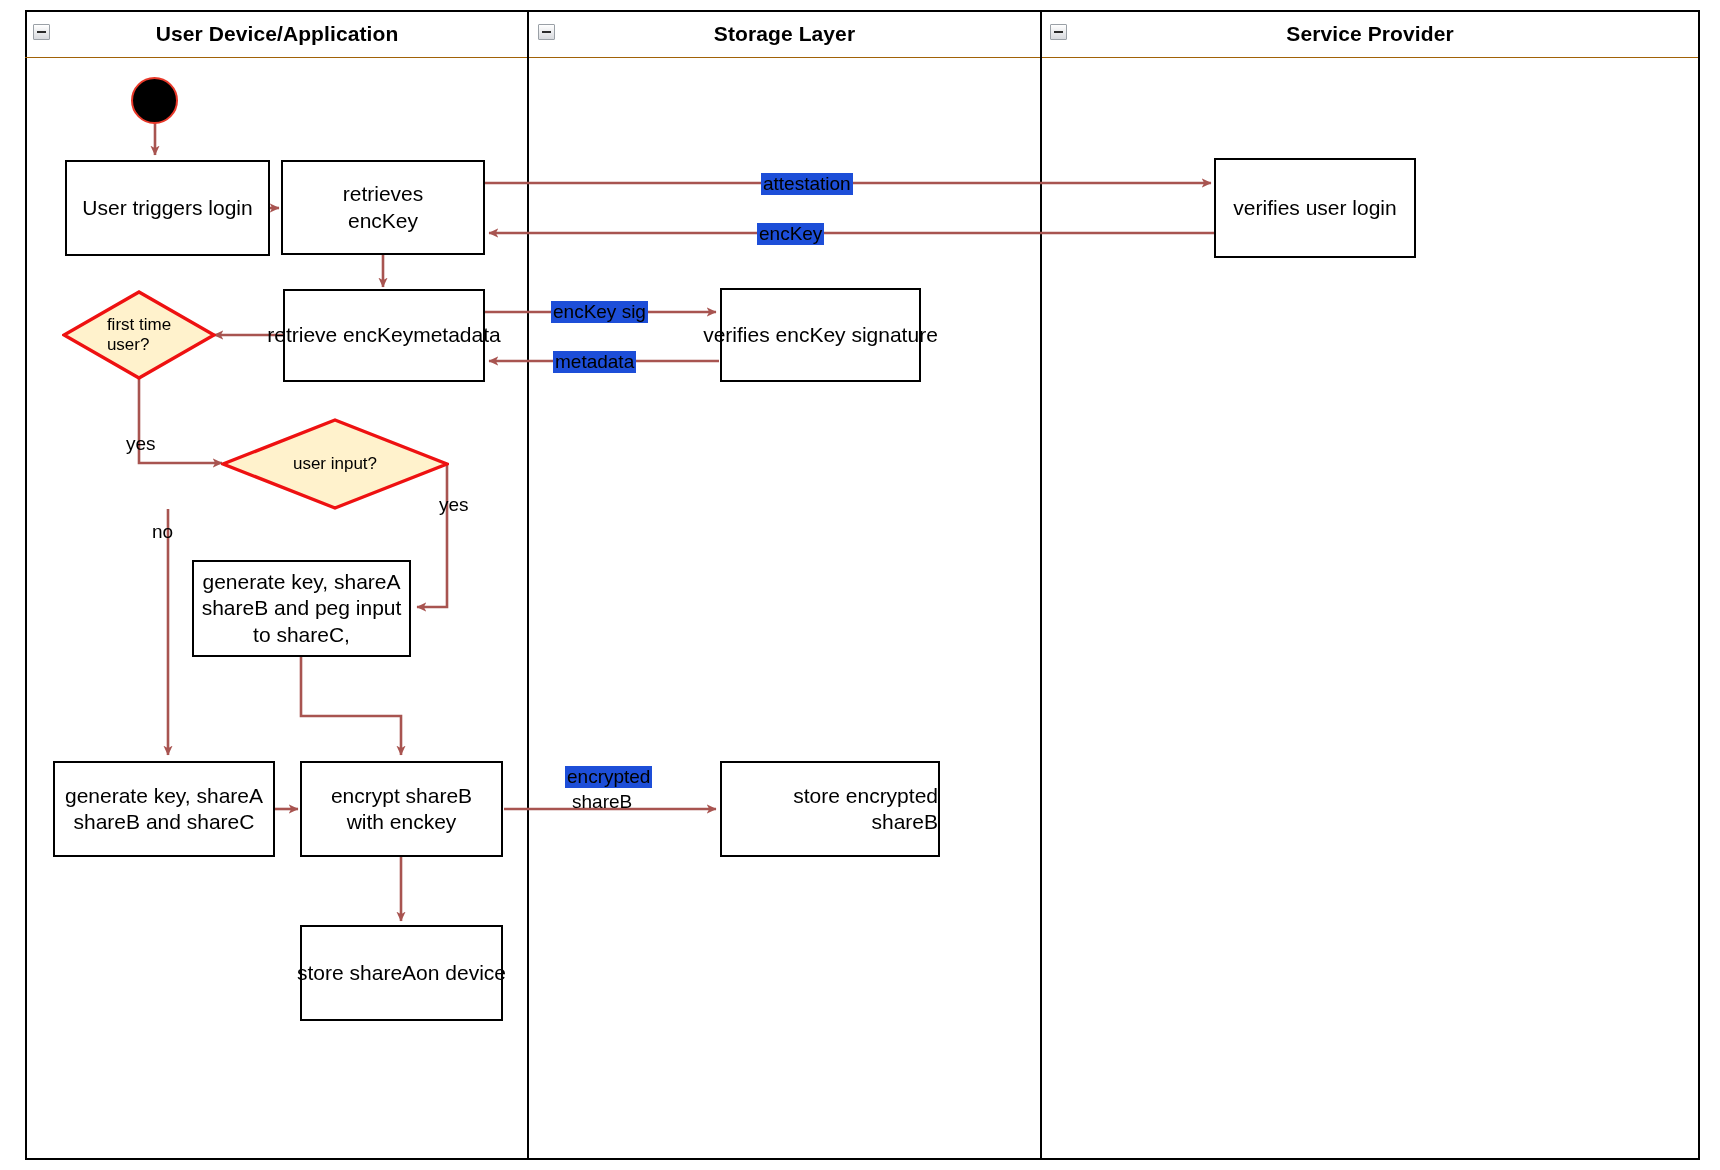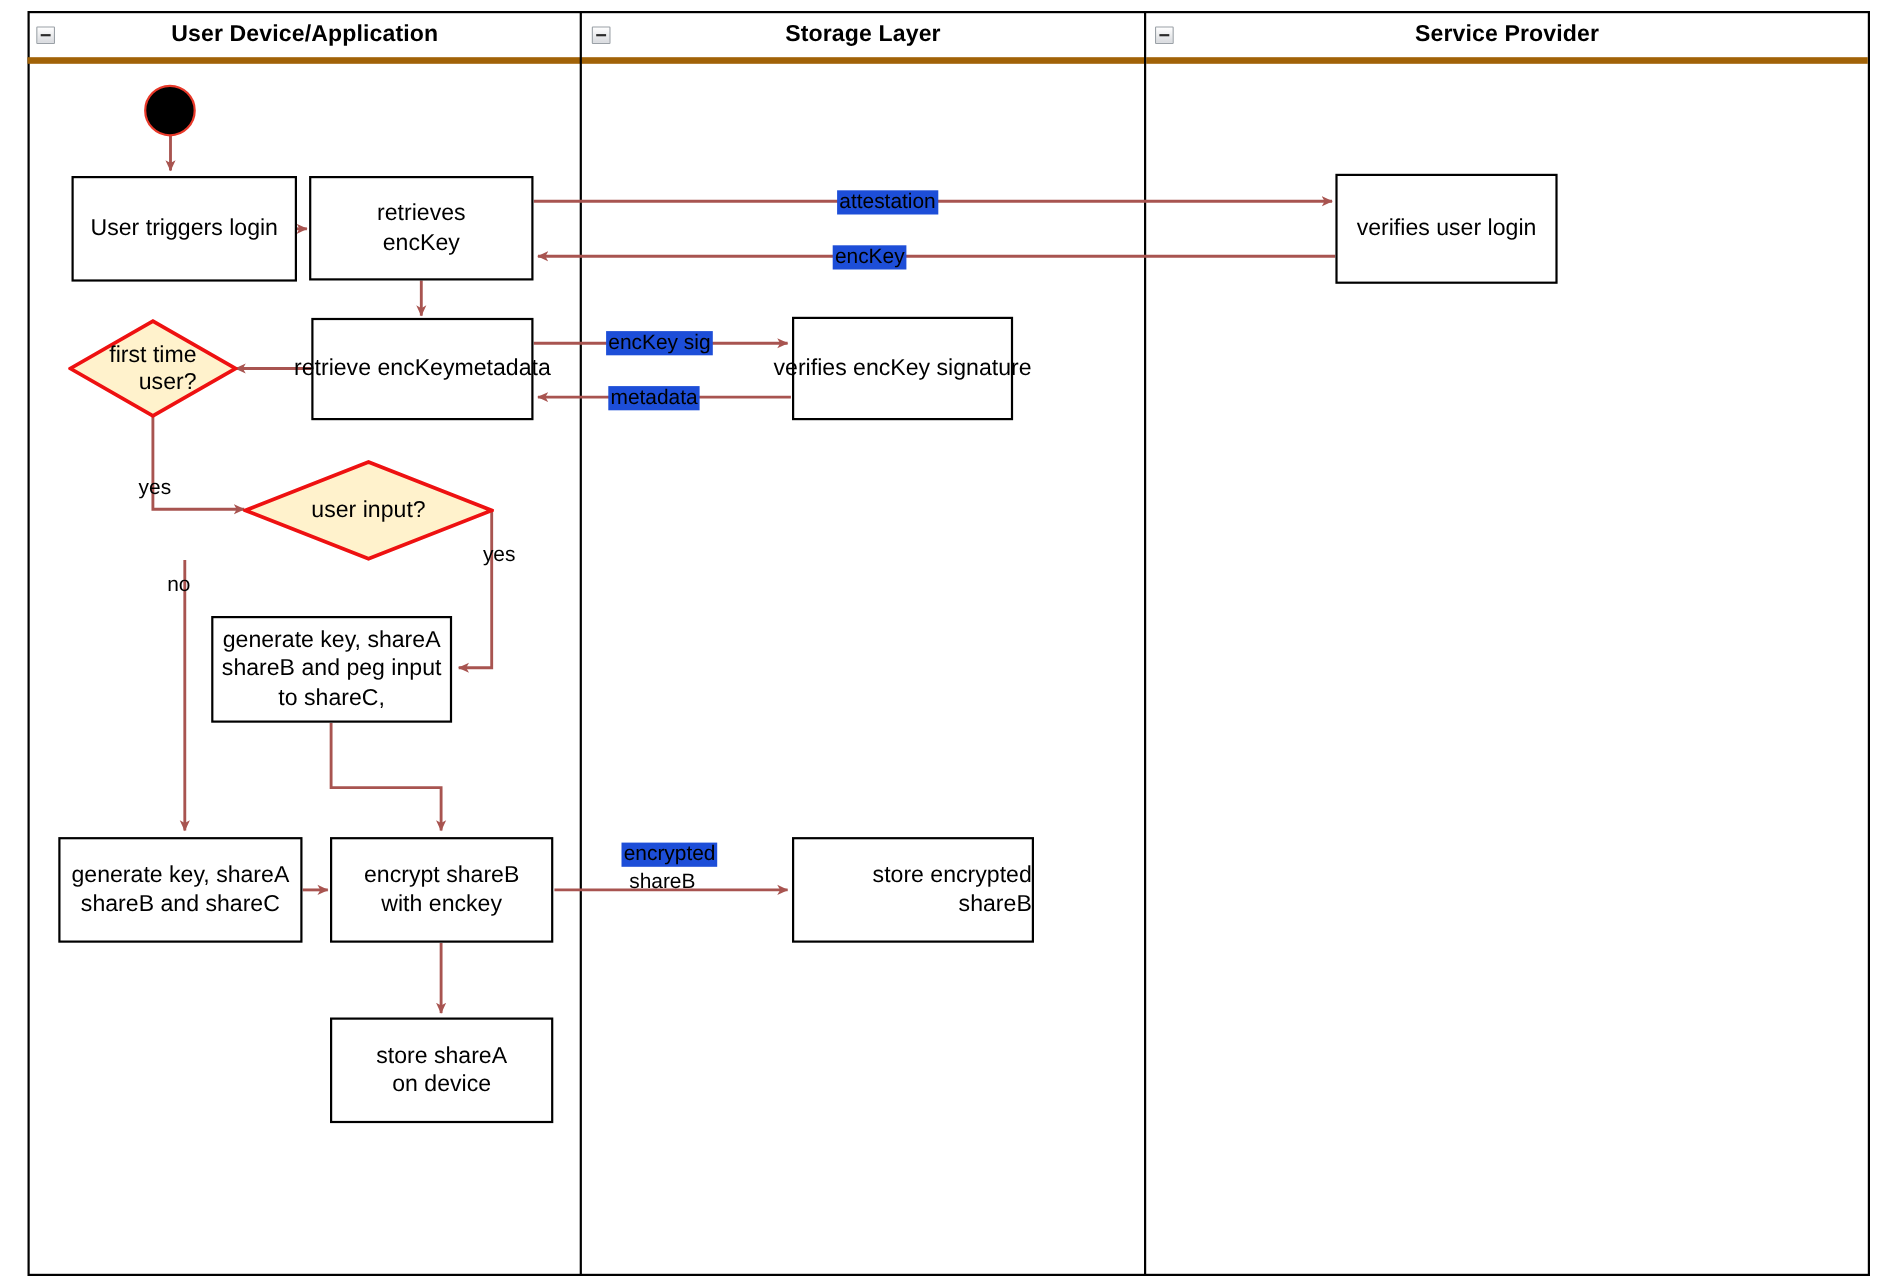--- a/index.html
+++ b/index.html
@@ -33,21 +33,21 @@
     height: 1150px;
     border: 2px solid #000000;
     box-sizing: border-box;
     background: transparent;
   }
   .lane-head {
     position: absolute;
     top: 10px;
     height: 48px;
     box-sizing: border-box;
-    border-bottom: 6px solid #a16207;
+    border-bottom: 1px solid #a16207;
     display: flex;
     align-items: center;
     justify-content: center;
   }
   .lane-title {
     font-size: 21px;
     font-weight: bold;
     color: #000000;
     letter-spacing: 0.1px;
   }
@@ -107,22 +107,22 @@
   }
   .decision .dlabel {
     position: absolute;
     left: 0;
     top: 0;
     width: 100%;
     height: 100%;
     display: flex;
     align-items: center;
     justify-content: center;
-    text-align: right;
-    font-size: 21px;
+    text-align: left;
+    font-size: 17px;
     line-height: 1.2;
     color: #000000;
     white-space: nowrap;
   }
 
   
   .start-node {
     position: absolute;
     border-radius: 50%;
     background: #000000;
@@ -254,21 +254,21 @@
   <div class="node" style="left:53px; top:761px; width:222px; height:96px; flex-direction:column;">
     <span>generate key, shareA</span>
     <span>shareB and shareC</span>
   </div>
 
   <div class="node" style="left:300px; top:761px; width:203px; height:96px; flex-direction:column;">
     <span>encrypt shareB</span>
     <span>with enckey</span>
   </div>
 
-  <div class="node" style="left:300px; top:925px; width:203px; height:96px; flex-direction:column;">
+  <div class="node" style="left:300px; top:925px; width:203px; height:96px; ">
     <span>store shareA</span>
     <span>on device</span>
   </div>
 
   <div class="node" style="left:720px; top:288px; width:201px; height:94px; overflow:visible;">
     <span style="position:absolute; left:50%; transform:translateX(-50%);">verifies encKey signature</span>
   </div>
 
   <div class="node" style="left:720px; top:761px; width:220px; height:96px; flex-direction:column;align-items:flex-end;">
     <span>store encrypted</span>

